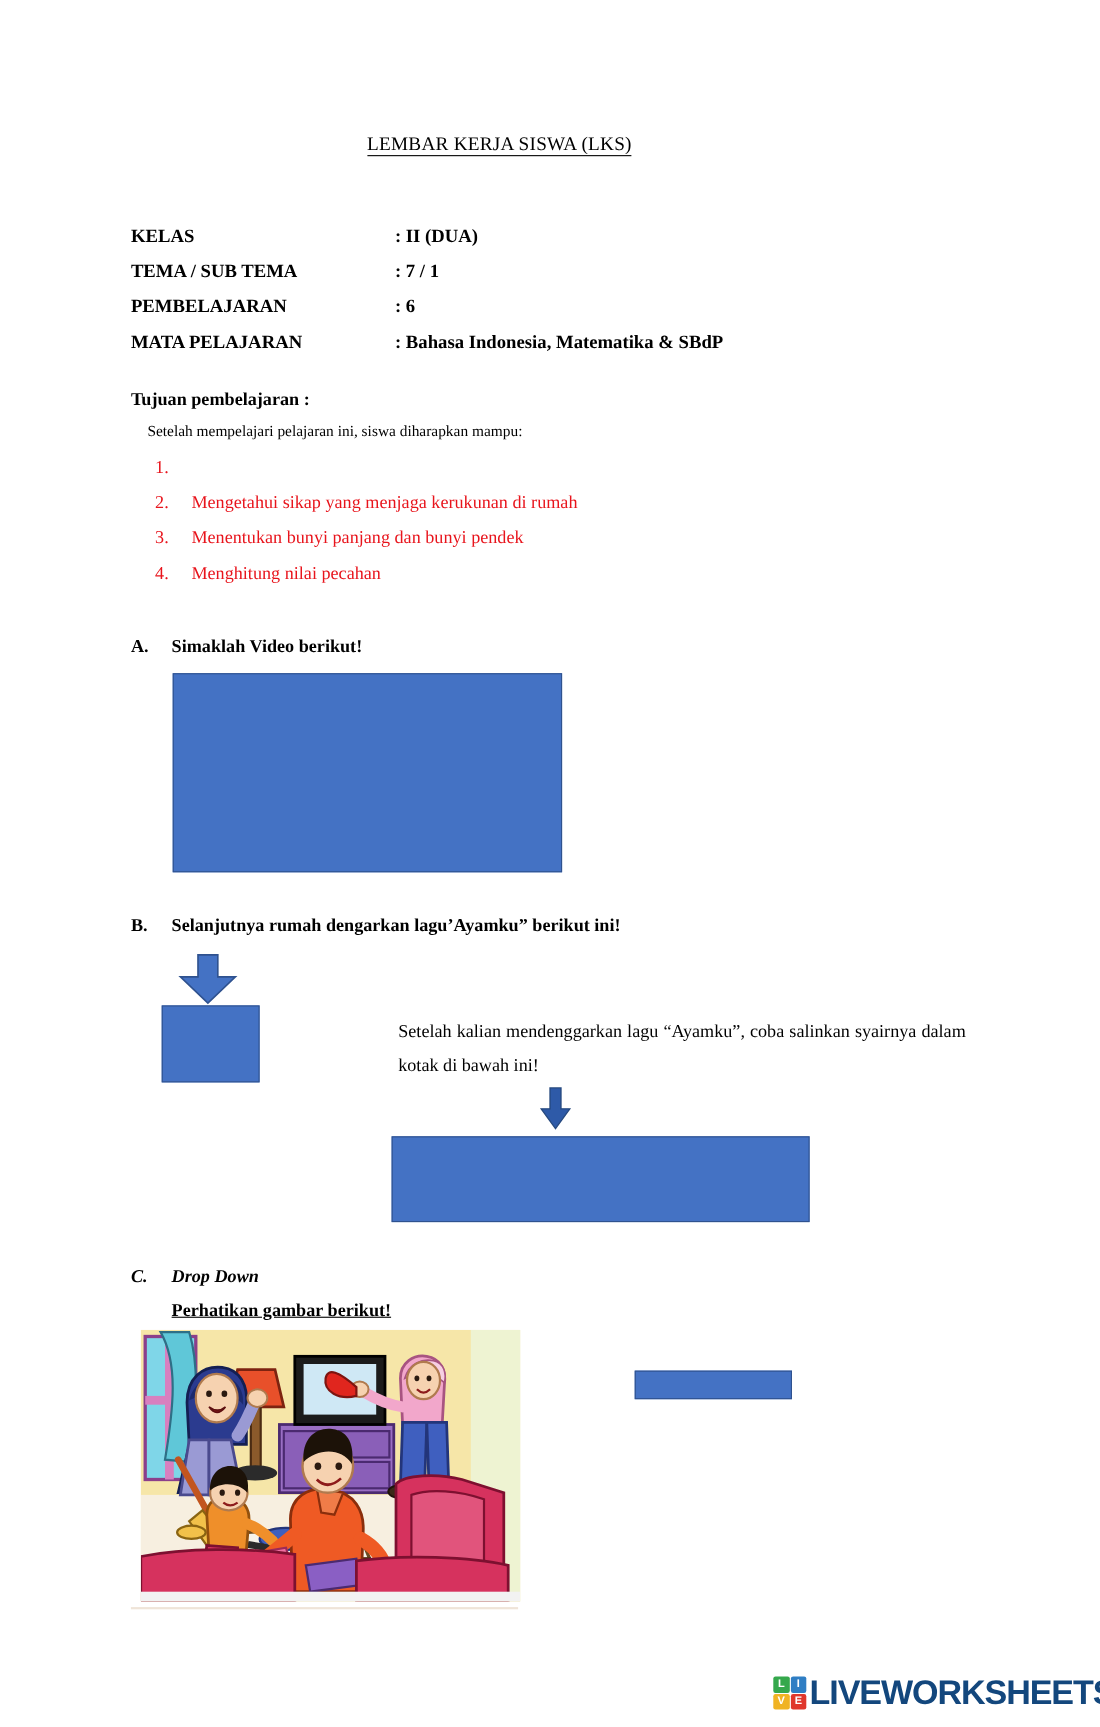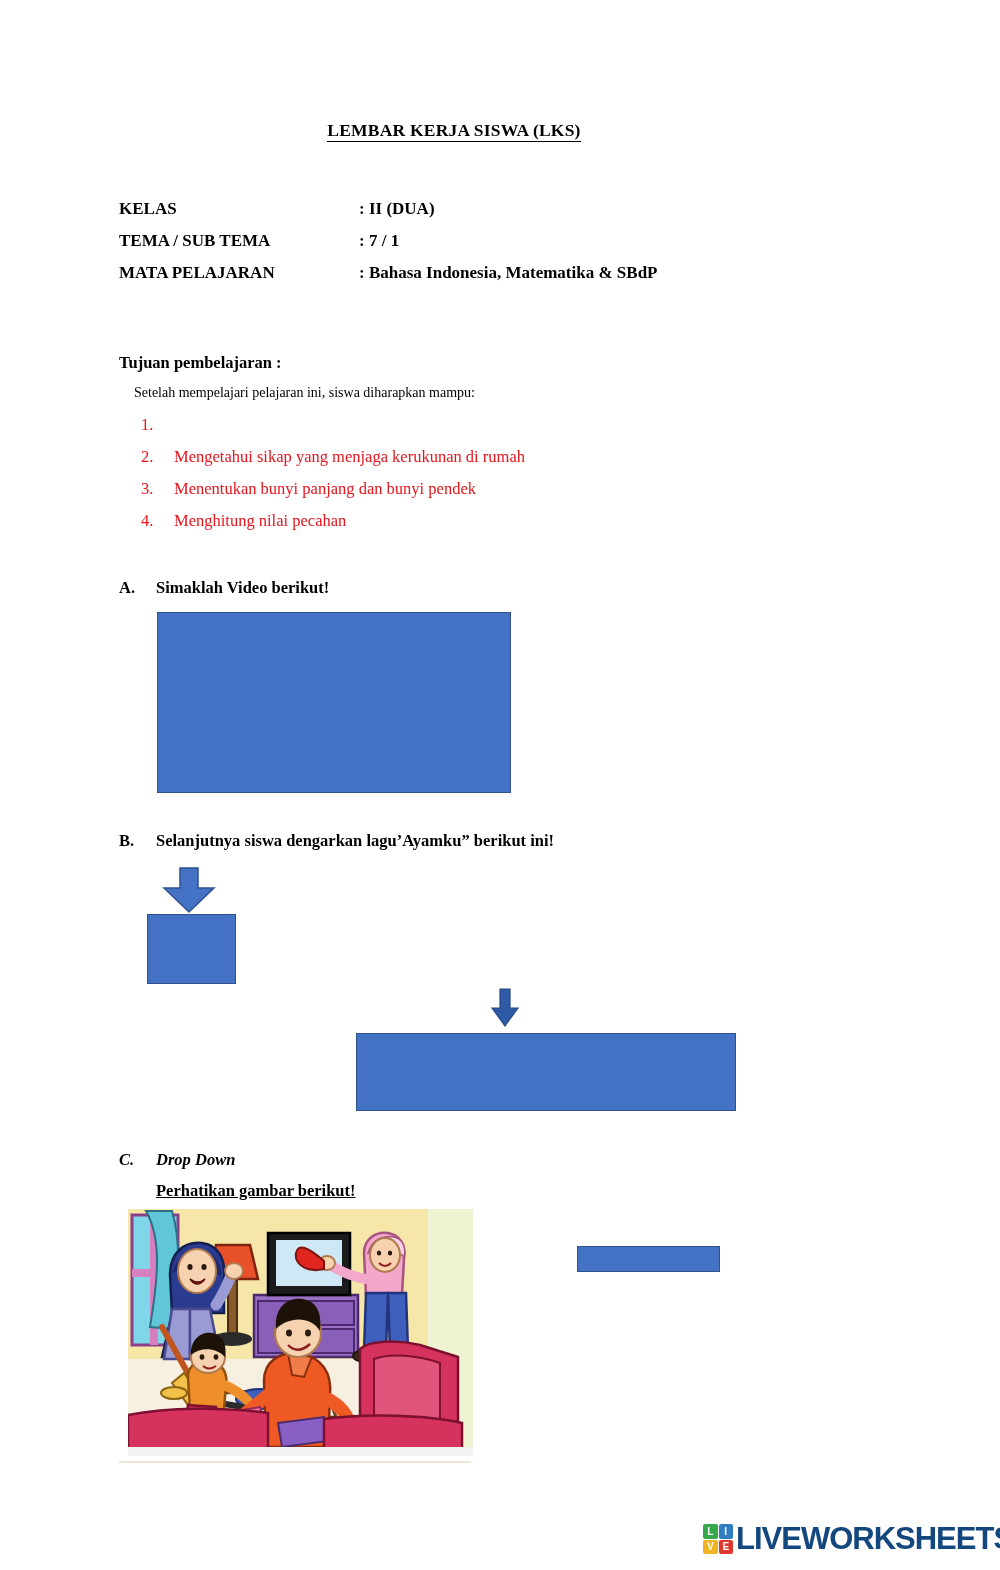--- a/index.html
+++ b/index.html
@@ -8,28 +8,28 @@
     background:#ffffff;
     font-family:"Liberation Serif","DejaVu Serif",serif;
     color:#000;
     overflow:hidden;
   }
   .page{position:absolute;inset:0;}
 
   
   .doc-title{
     position:absolute;left:0;top:120px;width:908px;
-    text-align:center;font-weight:bold;font-size:17.5px;
+    text-align:center;font-weight:normal;font-size:17.5px;
     letter-spacing:.2px;
   }
   .doc-title span{border-bottom:1.6px solid #000;padding-bottom:1px;}
 
   
   .meta{position:absolute;left:119px;top:193px;width:720px;}
-  .meta-row{display:flex;height:32px;align-items:center;}
+  .meta-row{display:flex;height:32px;align-items:flex-end;}
   .meta-label{width:240px;font-weight:bold;font-size:17px;}
   .meta-value{font-weight:bold;font-size:17px;}
 
   
   .goal-title{position:absolute;left:119px;top:353px;font-weight:bold;font-size:16.5px;}
   .goal-lead{position:absolute;left:134px;top:385px;font-size:14px;}
   .goal-list{position:absolute;left:141px;top:415px;width:640px;margin:0;padding:0;list-style:none;}
   .goal-list li{
     color:#e8141c;font-size:16.5px;height:32px;display:flex;align-items:flex-start;
   }
@@ -99,20 +99,24 @@
   <div class="meta">
     <div class="meta-row">
       <div class="meta-label">KELAS</div>
       <div class="meta-value">: II (DUA)</div>
     </div>
     <div class="meta-row">
       <div class="meta-label">TEMA / SUB TEMA</div>
       <div class="meta-value">: 7 / 1</div>
     </div>
     <div class="meta-row">
+      <div class="meta-label">PEMBELAJARAN</div>
+      <div class="meta-value">: 6</div>
+    </div>
+    <div class="meta-row">
       <div class="meta-label">MATA PELAJARAN</div>
       <div class="meta-value">: Bahasa Indonesia, Matematika &amp; SBdP</div>
     </div>
   </div>
 
   <div class="goal-title">Tujuan pembelajaran :</div>
   <div class="goal-lead">Setelah mempelajari pelajaran ini, siswa diharapkan mampu:</div>
   <ul class="goal-list">
     <li>
       <span class="goal-num">1.</span>
@@ -132,29 +136,30 @@
   </ul>
 
   <div class="sec" style="left:119px;top:578px;">
     <span class="sec-letter">A.</span>
     <span>Simaklah Video berikut!</span>
   </div>
   <div class="blue-box" style="left:157px;top:612px;width:354px;height:181px;"></div>
 
   <div class="sec" style="left:119px;top:831px;">
     <span class="sec-letter">B.</span>
-    <span>Selanjutnya siswa dengarkan lagu’Ayamku” berikut ini!</span>
+    <span>Selanjutnya rumah dengarkan lagu’Ayamku” berikut ini!</span>
   </div>
 
   <svg class="arrow" style="left:157px;top:866px;" width="64" height="48" viewBox="0 0 64 48">
     <polygon points="23,2 41,2 41,22 57,22 32,46 7,22 23,22" fill="#4472C4" stroke="#2f528f" stroke-width="1.5"></polygon>
   </svg>
 
   <div class="blue-box" style="left:147px;top:914px;width:89px;height:70px;"></div>
 
+  <div class="para" style="left:362px;top:922px;width:516px;">Setelah kalian mendenggarkan lagu “Ayamku”, coba salinkan syairnya dalam kotak di bawah ini!</div>
 
   <svg class="arrow" style="left:489px;top:988px;" width="32" height="40" viewBox="0 0 32 40">
     <polygon points="11,1 21,1 21,20 29,20 16,38 3,20 11,20" fill="#2e5aa8" stroke="#26497f" stroke-width="1.2"></polygon>
   </svg>
 
   <div class="blue-box" style="left:356px;top:1033px;width:380px;height:78px;"></div>
 
   <div class="sec sec-c" style="left:119px;top:1150px;">
     <span class="sec-letter">C.</span>
     <span>Drop Down</span>

